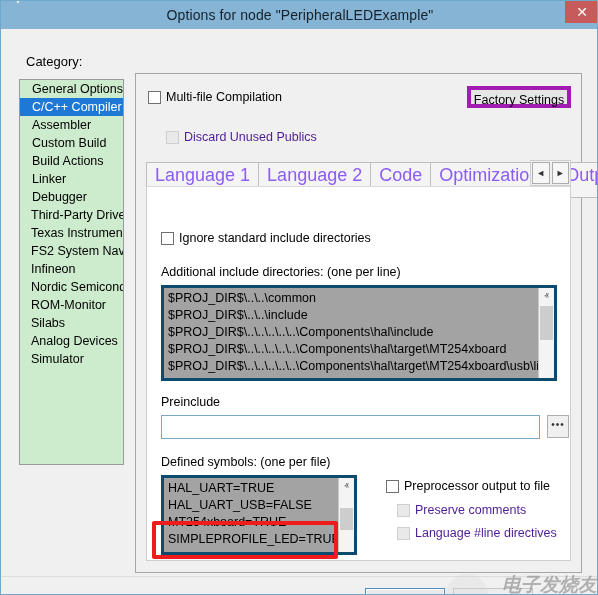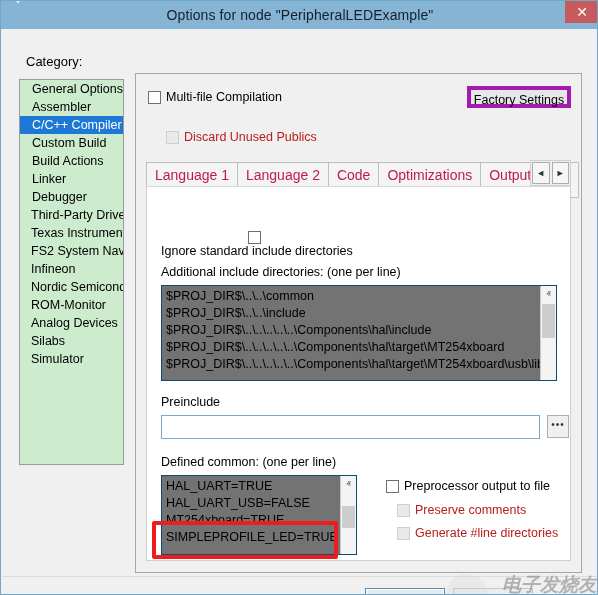--- a/index.html
+++ b/index.html
@@ -138,21 +138,21 @@
     white-space: nowrap;
   }
   .cbbox {
     width: 13px; height: 13px;
     border: 1px solid #707070;
     background: #ffffff;
     box-sizing: border-box;
     margin-right: 5px;
     flex: 0 0 auto;
   }
-  .cbrow.disabled { color: #b91c1c; }
+  .cbrow.disabled { color: #4c1d95; }
   .cbrow.disabled .cbbox {
     border-color: #cfcfcf;
     background: #e9e9e9;
   }
 
   
   .tabstrip {
     position: absolute;
     left: 10px; top: 88px;
     width: 425px; height: 25px;
@@ -162,22 +162,22 @@
     left: 0; top: 0;
     display: flex;
   }
   .tab {
     height: 36px;
     line-height: 24px;
     padding: 0 8px;
     background: #f4f4f4;
     border: 1px solid #bfbfbf;
     border-right: none;
-    font-size: 14px;
-    color: #be185d;
+    font-size: 18px;
+    color: #8b5cf6;
     box-sizing: border-box;
     cursor: pointer;
     white-space: nowrap;
   }
   .tab:last-child { border-right: 1px solid #bfbfbf; }
   .tab-spin {
     position: absolute;
     right: 0; top: -2px;
     width: 41px; height: 26px;
     display: flex;
@@ -210,22 +210,22 @@
   .flabel {
     position: absolute;
     font-size: 12.5px;
     color: #000;
     white-space: nowrap;
   }
 
   
   .listbox {
     position: absolute;
-    background: #737373;
-    border: 1px solid #0c4a6e;
+    background: #a3a3a3;
+    border: 3px solid #0c4a6e;
     box-sizing: border-box;
     overflow: hidden;
     font-size: 12.5px;
     color: #000;
   }
   .listbox .lines {
     position: absolute;
     left: 0; top: 0;
     padding: 2px 0 0 4px;
   }
@@ -371,34 +371,34 @@
     </svg>
     <div class="title-text">Options for node "PeripheralLEDExample"</div>
     <div class="close-btn">✕</div>
   </div>
 
   <div class="client">
 
     <div class="cat-label">Category:</div>
     <div class="cat-list" id="category-list">
         <div class="cat-item">General Options</div>
+        <div class="cat-item selected">C/C++ Compiler</div>
         <div class="cat-item">Assembler</div>
-        <div class="cat-item selected">C/C++ Compiler</div>
         <div class="cat-item">Custom Build</div>
         <div class="cat-item">Build Actions</div>
         <div class="cat-item">Linker</div>
         <div class="cat-item">Debugger</div>
         <div class="cat-item indent">Third-Party Driver</div>
         <div class="cat-item indent">Texas Instruments</div>
         <div class="cat-item indent">FS2 System Navigator</div>
         <div class="cat-item indent">Infineon</div>
         <div class="cat-item indent">Nordic Semiconductor</div>
         <div class="cat-item indent">ROM-Monitor</div>
+        <div class="cat-item indent">Silabs</div>
         <div class="cat-item indent">Analog Devices</div>
-        <div class="cat-item indent">Silabs</div>
         <div class="cat-item indent">Simulator</div>
       </div>
 
     <div class="panel">
       <div class="panel-inner">
 
         <div class="factory-btn">Factory Settings</div>
 
         <div class="cbrow" style="left:12px; top:16px;">
           <span class="cbbox"></span>
@@ -420,21 +420,21 @@
               <div class="tab">List</div>
             </div>
           <div class="tab-spin">
             <div>◄</div>
             <div>►</div>
           </div>
         </div>
 
         <div class="tabpage">
 
-          <div class="cbrow" style="left:14px; top:44px;flex-direction:column;">
+          <div class="cbrow" style="left:14px; top:44px;">
             <span class="cbbox"></span>
             <span>Ignore standard include directories</span>
           </div>
 
           <div class="flabel" style="left:14px; top:78px;">Additional include directories: (one per line)</div>
 
           <div class="listbox" style="left:14px; top:98px; width:396px; height:96px;">
             <div class="lines" id="includes-lines">
                 <div class="line">$PROJ_DIR$\..\..\common</div>
                 <div class="line">$PROJ_DIR$\..\..\include</div>
@@ -448,21 +448,21 @@
               <div class="arrow down">ⱟ</div>
             </div>
           </div>
 
           <div class="flabel" style="left:14px; top:208px;">Preinclude</div>
 
           <div class="textinput" style="left:14px; top:228px; width:379px; height:24px;"></div>
 
           <div class="browse-btn" style="left:400px; top:228px;">•••</div>
 
-          <div class="flabel" style="left:14px; top:268px;">Defined common: (one per line)</div>
+          <div class="flabel" style="left:14px; top:268px;">Defined symbols: (one per file)</div>
 
           <div class="listbox" style="left:14px; top:288px; width:196px; height:80px;">
             <div class="lines" id="symbols-lines">
                 <div class="line">HAL_UART=TRUE</div>
                 <div class="line">HAL_UART_USB=FALSE</div>
                 <div class="line">MT254xboard=TRUE</div>
                 <div class="line">SIMPLEPROFILE_LED=TRUE</div>
               </div>
             <div class="vscroll">
               <div class="arrow up">ⱏ</div>
@@ -476,21 +476,21 @@
             <span>Preprocessor output to file</span>
           </div>
 
           <div class="cbrow disabled" style="left:250px; top:316px;">
             <span class="cbbox"></span>
             <span>Preserve comments</span>
           </div>
 
           <div class="cbrow disabled" style="left:250px; top:339px;">
             <span class="cbbox"></span>
-            <span>Generate #line directories</span>
+            <span>Language #line directives</span>
           </div>
 
         </div>
       </div>
     </div>
 
     <div class="red-box"></div>
 
     <div class="dlg-sep"></div>
     <div class="btn ok">OK</div>

